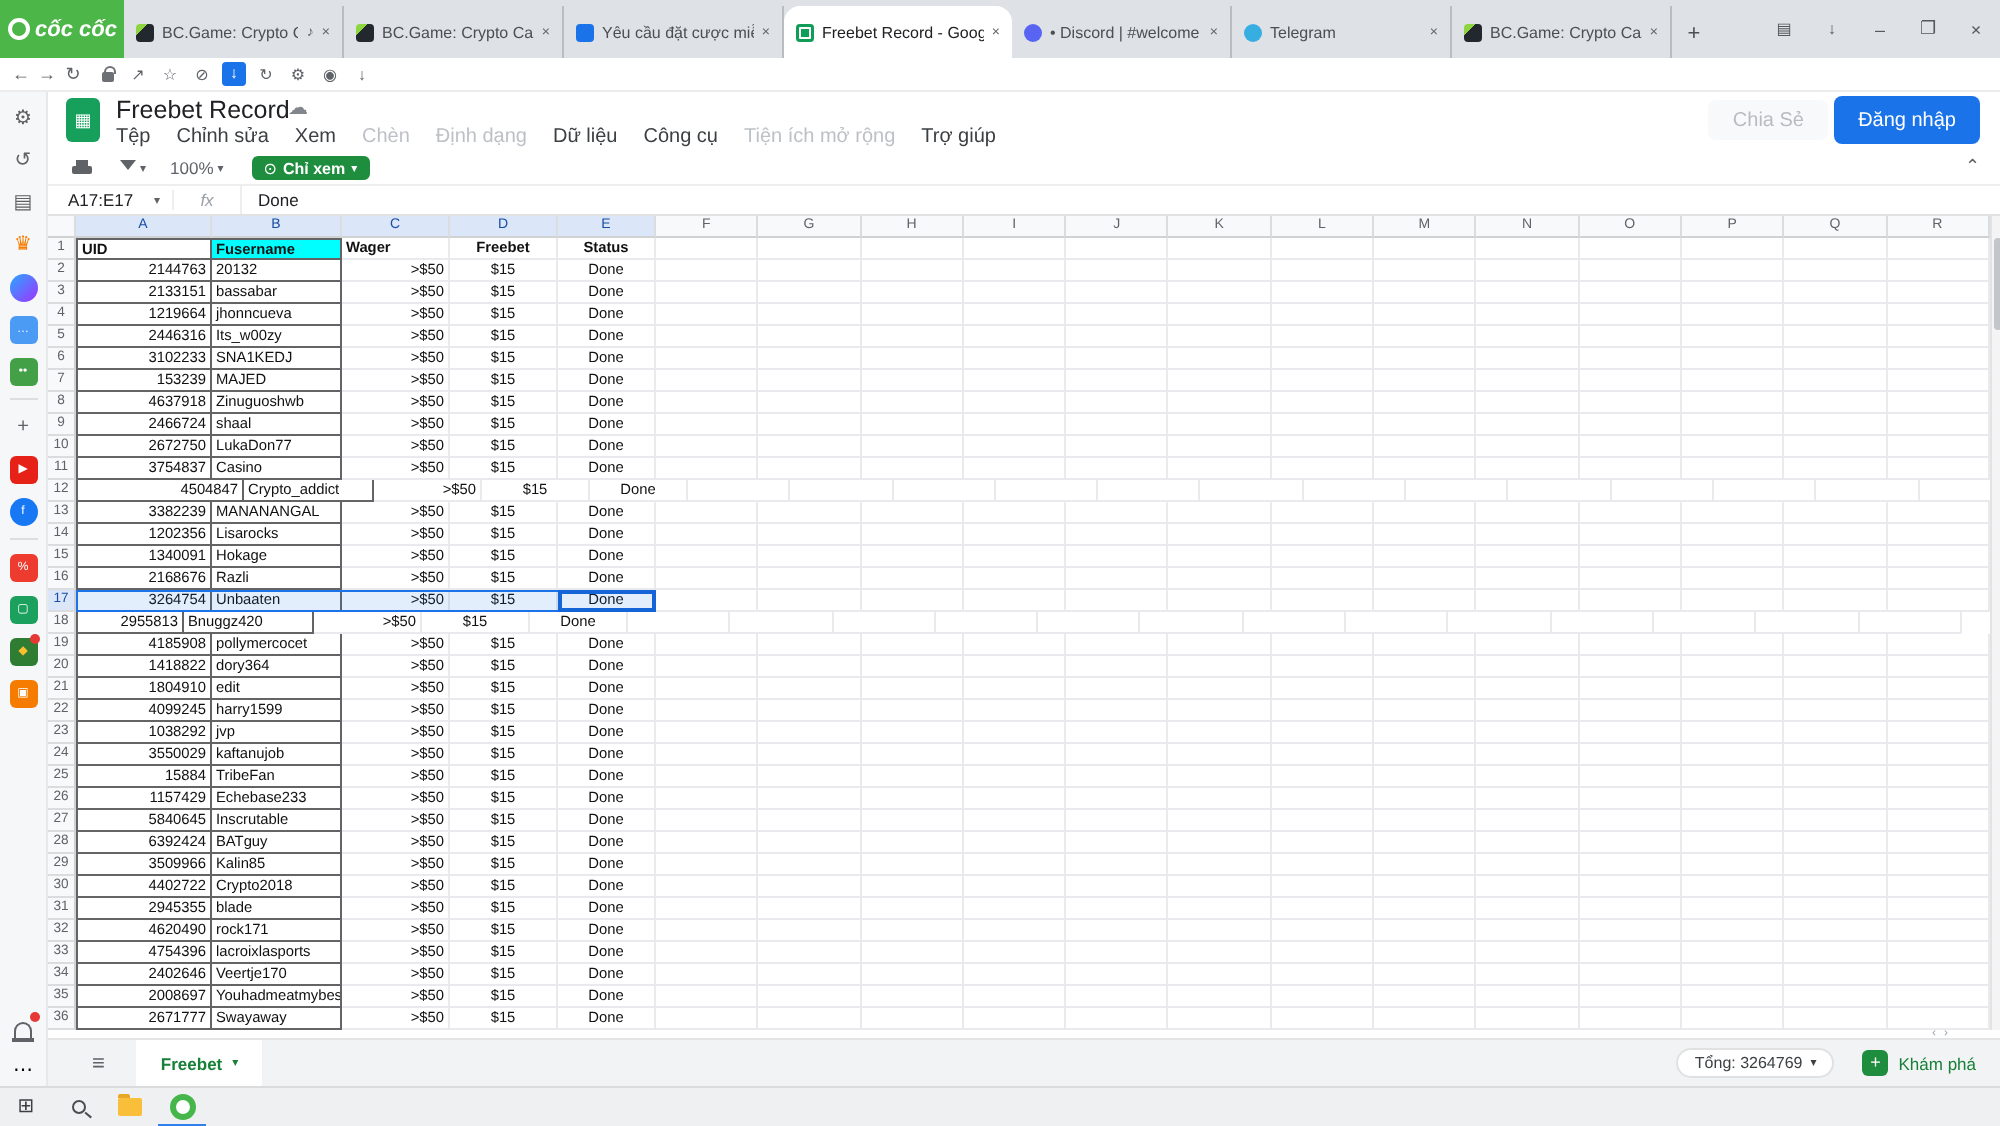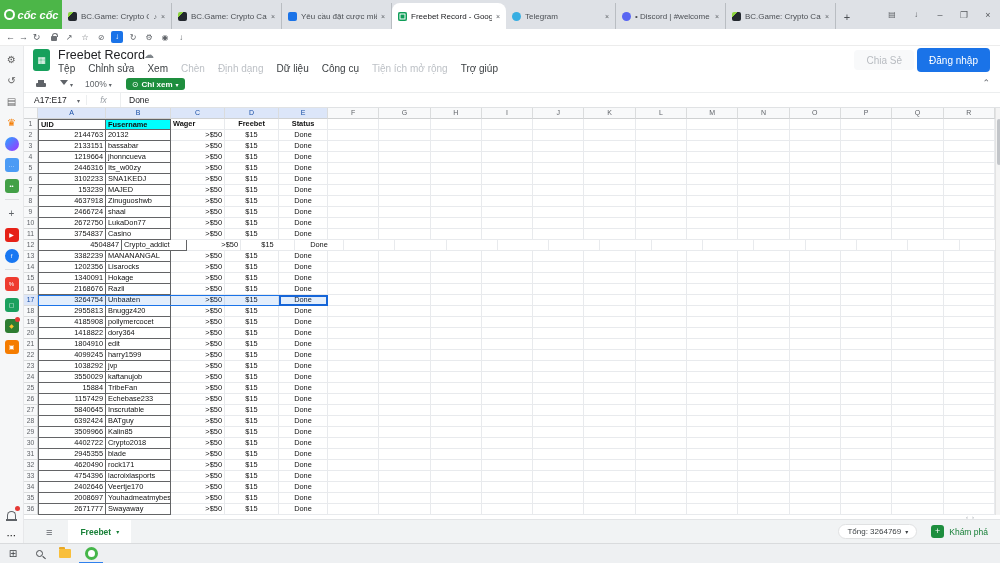--- a/index.html
+++ b/index.html
@@ -214,27 +214,27 @@
         <span class="fav fav-forum"></span>
         <span class="lbl">Yêu cầu đặt cược miễn p</span>
         <span class="close">×</span>
       </div>
       <div class="tab active">
         <span class="fav fav-sheets"></span>
         <span class="lbl">Freebet Record - Googl</span>
         <span class="close">×</span>
       </div>
       <div class="tab">
-        <span class="fav fav-telegram"></span>
-        <span class="lbl">Telegram</span>
+        <span class="fav fav-discord"></span>
+        <span class="lbl">• Discord | #welcome</span>
         <span class="close">×</span>
       </div>
       <div class="tab">
-        <span class="fav fav-discord"></span>
-        <span class="lbl">• Discord | #welcome</span>
+        <span class="fav fav-telegram"></span>
+        <span class="lbl">Telegram</span>
         <span class="close">×</span>
       </div>
       <div class="tab">
         <span class="fav fav-bcgame"></span>
         <span class="lbl">BC.Game: Crypto Casino</span>
         <span class="close">×</span>
       </div>
     </div>
   <div id="newtab">+</div>
   <div id="winctrl">
@@ -734,21 +734,21 @@
       <div class="cell" style="width: 51.3px;"></div>
       <div class="cell" style="width: 51.3px;"></div>
       <div class="cell" style="width: 51.3px;"></div>
       <div class="cell" style="width: 51.3px;"></div>
       <div class="cell" style="width: 51.3px;"></div>
       <div class="cell" style="width: 51.3px;"></div>
       <div class="cell" style="width: 51.3px;"></div>
     </div>
     <div class="grow">
       <div class="cell rhead" style="width: 14px;">18</div>
-      <div class="cell ar dk dkl" style="width: 68px;">2955813</div>
+      <div class="cell ar dk dkl" style="width: 54px;">2955813</div>
       <div class="cell  dk" style="width: 65px;">Bnuggz420</div>
       <div class="cell ar" style="width: 54px;">&gt;$50</div>
       <div class="cell ac" style="width: 54px;">$15</div>
       <div class="cell ac" style="width: 49px;">Done</div>
       <div class="cell" style="width: 51.3px;"></div>
       <div class="cell" style="width: 51.3px;"></div>
       <div class="cell" style="width: 51.3px;"></div>
       <div class="cell" style="width: 51.3px;"></div>
       <div class="cell" style="width: 51.3px;"></div>
       <div class="cell" style="width: 51.3px;"></div>

